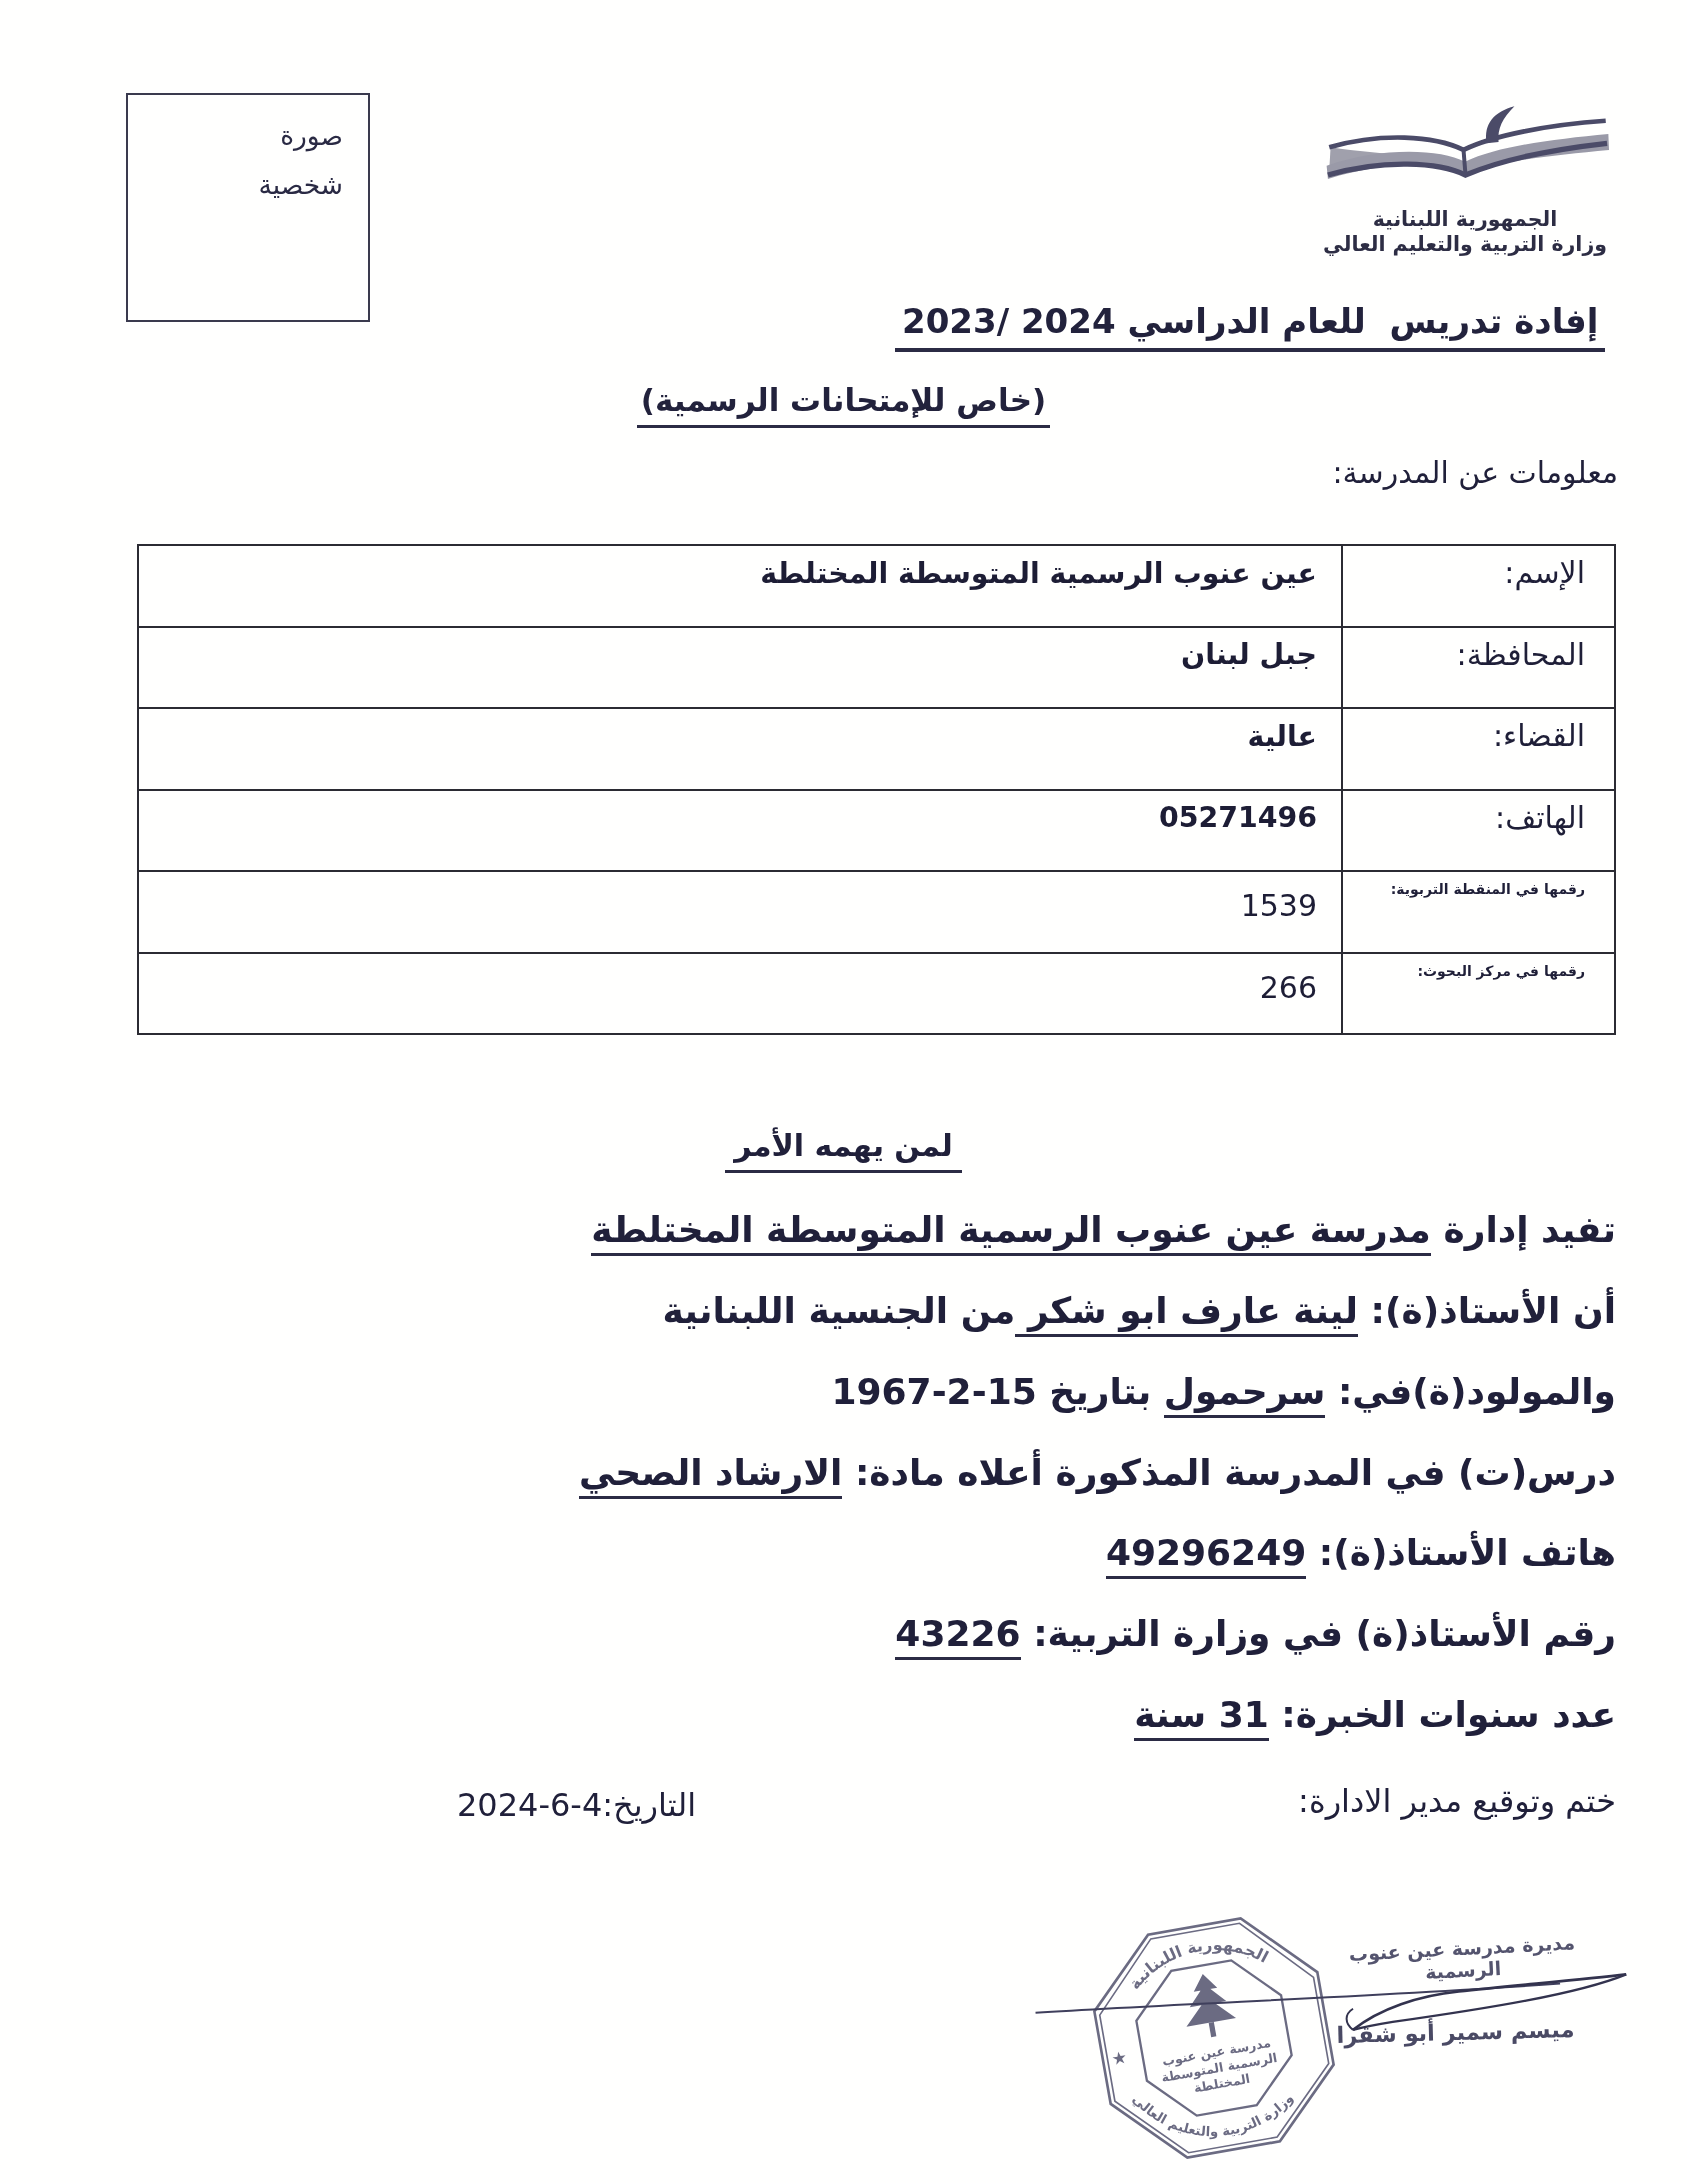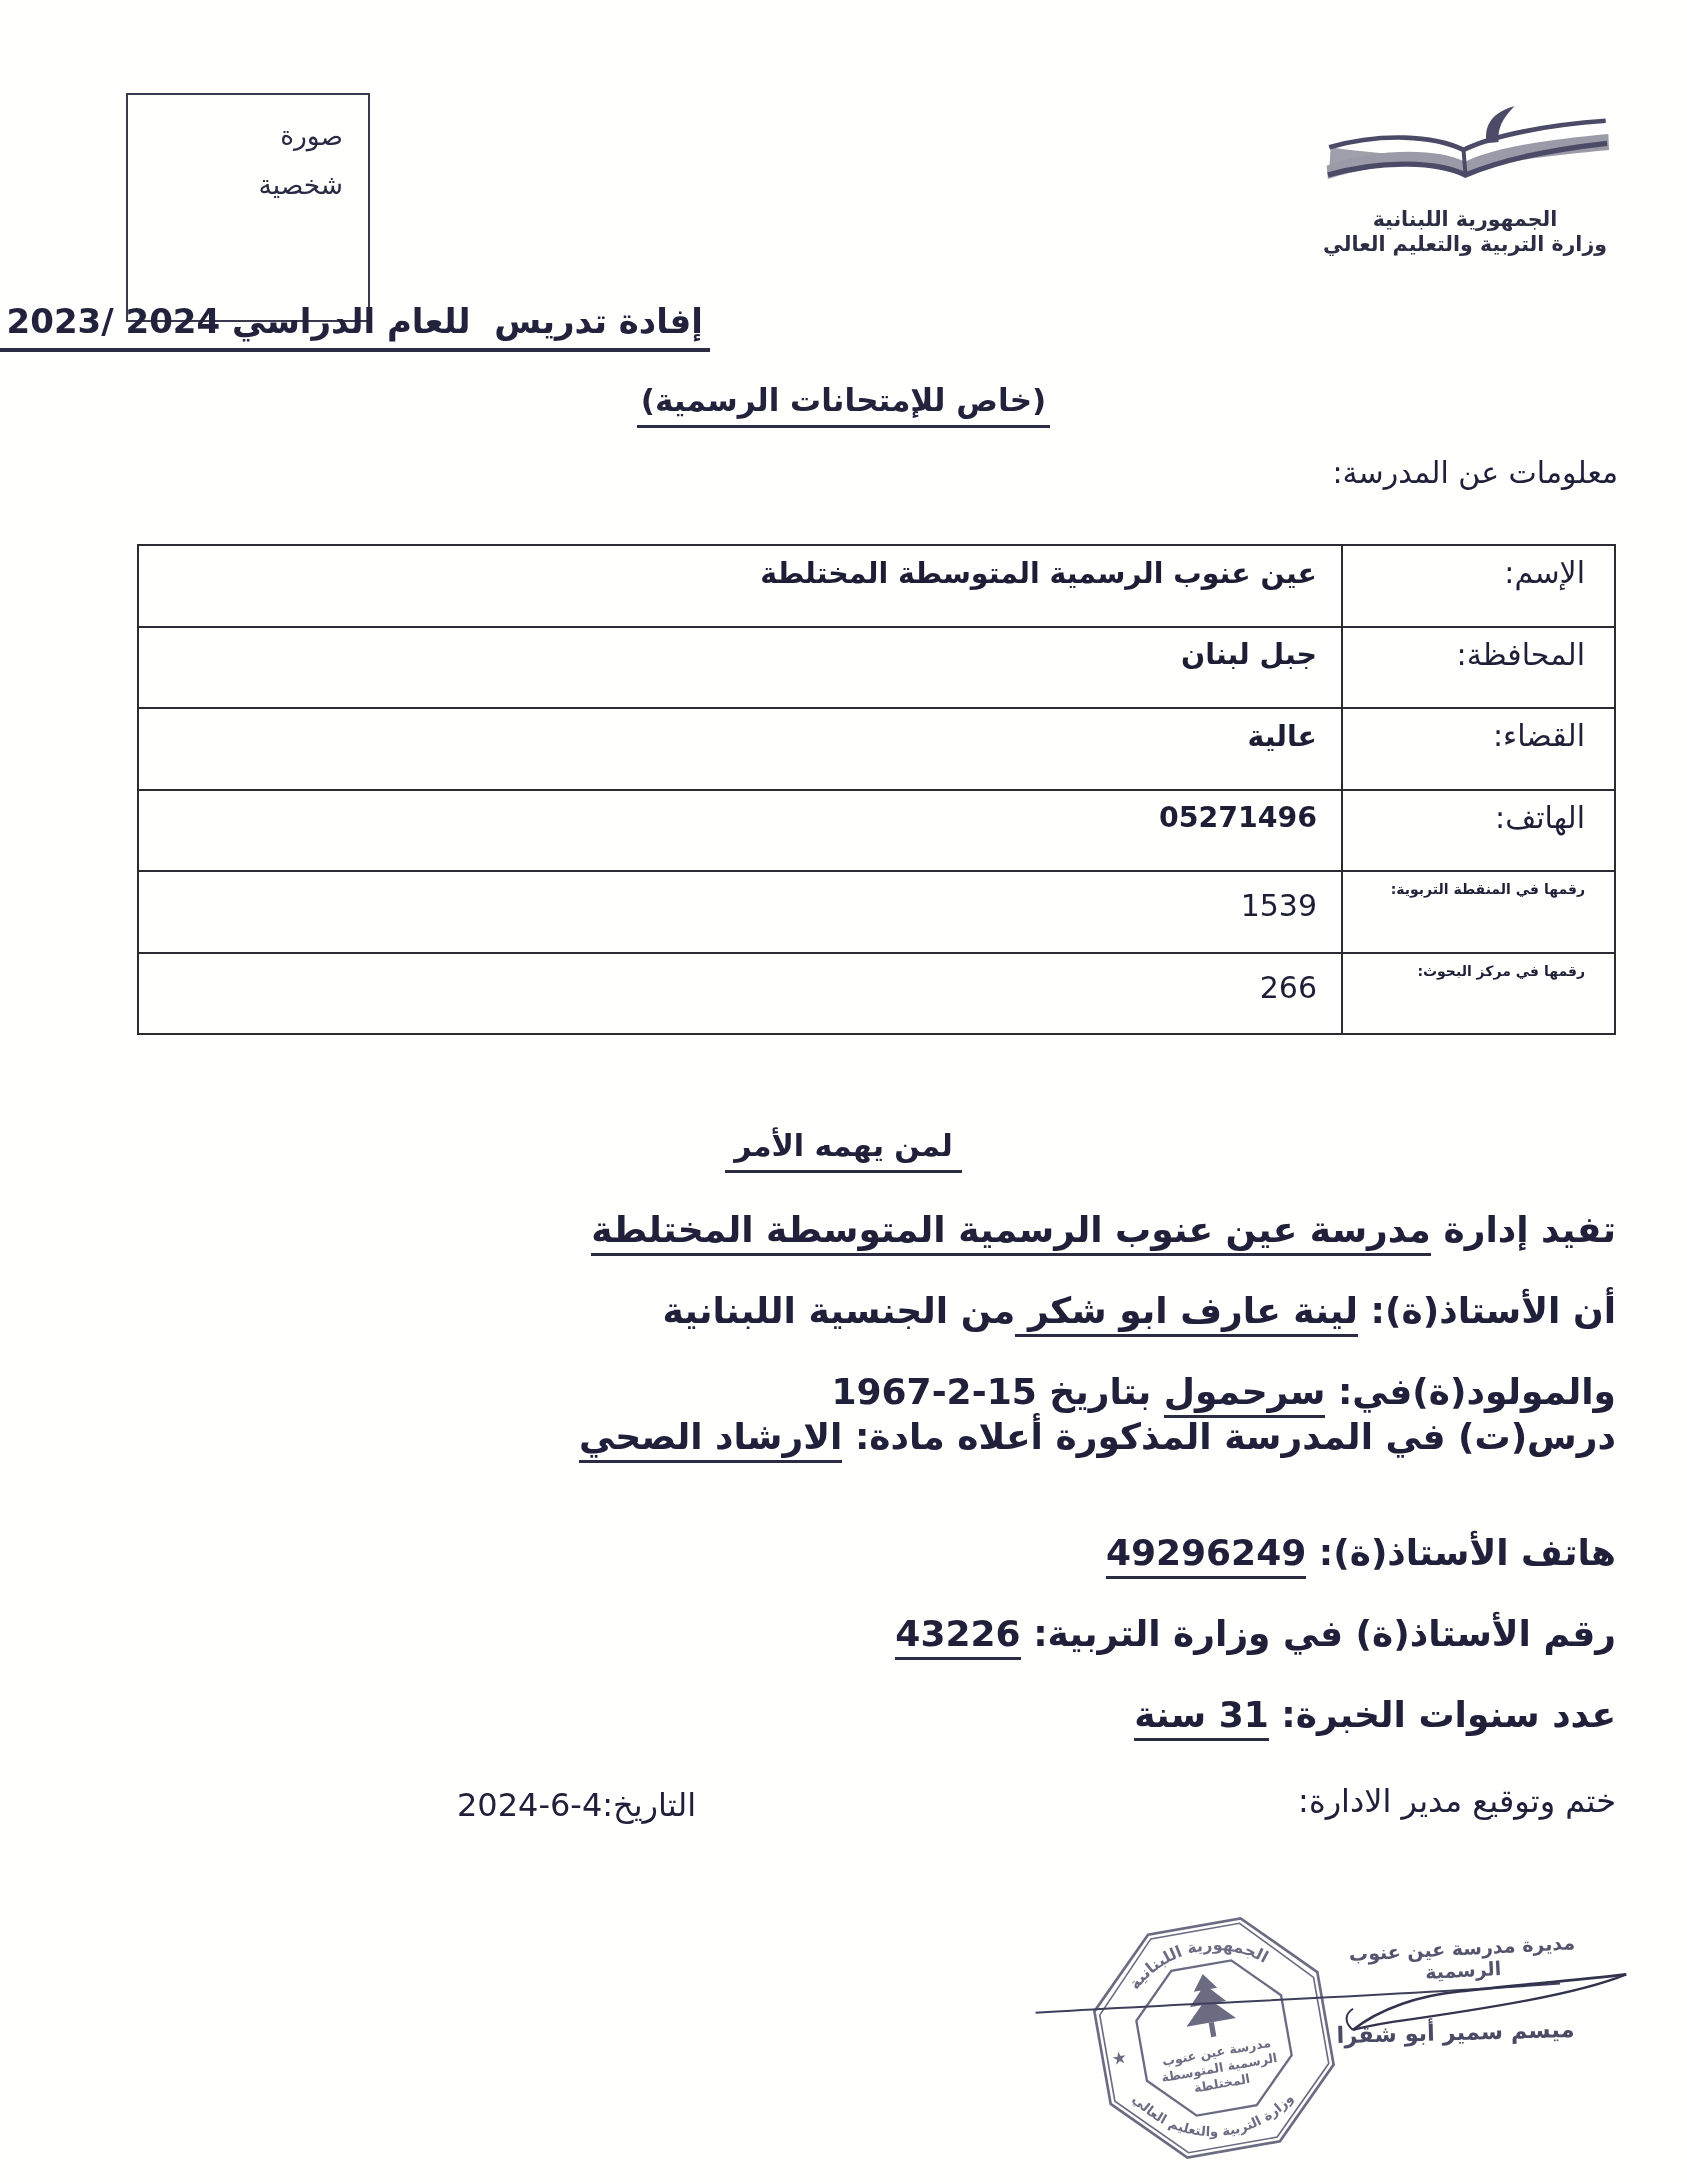--- a/index.html
+++ b/index.html
@@ -10,21 +10,21 @@
   .photo-box{position:absolute;left:126px;top:93px;width:196px;height:225px;border:2px solid #3a3a4e;padding-left:44px;}
   .photo-box .ptxt{position:absolute;top:16px;right:25px;text-align:right;direction:rtl;
     font-size:26.5px;line-height:49px;color:#2a2a44;}
 
   
   .logo{position:absolute;left:1313px;top:106px;width:304px;}
   .logo svg{display:block;margin:0 auto;}
   .logo .ltxt{direction:rtl;text-align:center;font-weight:700;color:#2d2d44;font-size:20.5px;line-height:25px;}
 
   
-  .title-wrap{position:absolute;left:0;top:301px;width:1597px;text-align:left;direction:rtl;}
+  .title-wrap{position:absolute;left:8px;top:301px;width:1597px;text-align:right;direction:rtl;}
   .title-main{display:inline-block;font-size:34px;font-weight:700;color:#22223c;
     border-bottom:4px solid #2b2b44;padding:0 6.6px 6.6px 6.6px;white-space:pre;}
   .subtitle-wrap{position:absolute;left:0;top:382px;width:1687px;text-align:center;direction:rtl;}
   .title-sub{display:inline-block;font-size:31px;font-weight:700;color:#22223c;
     border-bottom:3.3px solid #2b2b44;padding:0 4px 6.6px 4px;}
 
   .section-heading{position:absolute;right:69px;top:455px;direction:rtl;font-size:30px;font-weight:500;color:#20203a;}
 
   
   .info-table{position:absolute;left:137px;top:544px;width:1479px;height:491px;
@@ -38,21 +38,21 @@
     font-size:28.4px;font-weight:600;color:#1d1d35;}
   .trow.small .tvalue{font-size:30px;font-weight:500;padding-top:16px;border-radius:11px;}
 
   
   .salutation-wrap{position:absolute;left:0;top:1128px;width:1687px;text-align:center;direction:rtl;}
   .salutation{display:inline-block;font-size:30px;font-weight:600;
     border-bottom:3.3px solid #2b2b44;padding:0 9.3px 6.6px 9.3px;color:#20203a;}
   .bline{position:absolute;right:71px;direction:rtl;white-space:nowrap;
     font-size:36px;font-weight:700;color:#20203a;}
   .u{border-bottom:3.3px solid #2b2b44;padding-bottom:3.3px;}
-  .bl1{top:1209px;} .bl2{top:1290px;} .bl3{top:1371px;text-align:center;} .bl4{top:1416px;}
+  .bl1{top:1209px;} .bl2{top:1290px;} .bl3{top:1371px;text-align:center;} .bl4{top:1452px;}
   .bl5{top:1532px;} .bl6{top:1613px;} .bl7{top:1694px;}
   .stamp-label{position:absolute;right:71px;top:1782px;direction:rtl;font-size:32px;font-weight:500;color:#20203a;}
   .date-label{position:absolute;left:457px;top:1786px;direction:rtl;font-size:32px;font-weight:500;color:#20203a;}
 
   
   .stamp-svg{position:absolute;left:1075px;top:1899px;opacity:.82;}
   .sig-svg{position:absolute;left:1019px;top:1945px;}
   .signer-title{position:absolute;left:1317px;top:1937px;width:291px;direction:rtl;text-align:center;
     font-size:19px;font-weight:700;color:#42425f;transform:rotate(-3deg);letter-spacing:0.7px;opacity:.9;}
   .signer-name{position:absolute;left:1333px;top:2019px;width:245px;direction:rtl;text-align:center;

